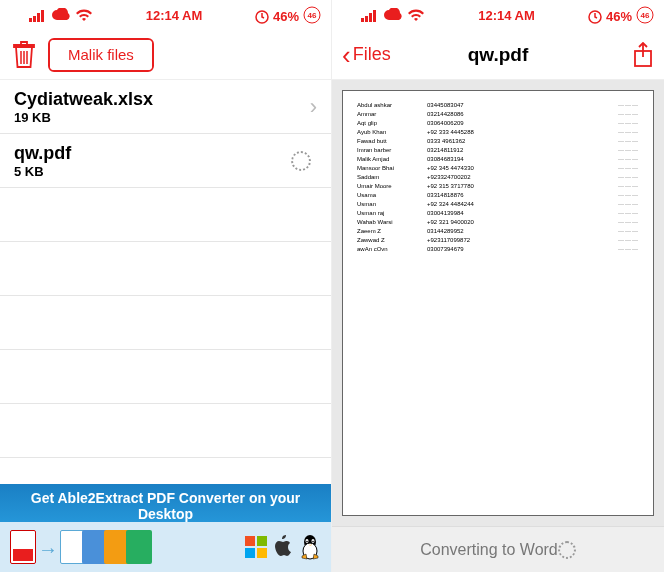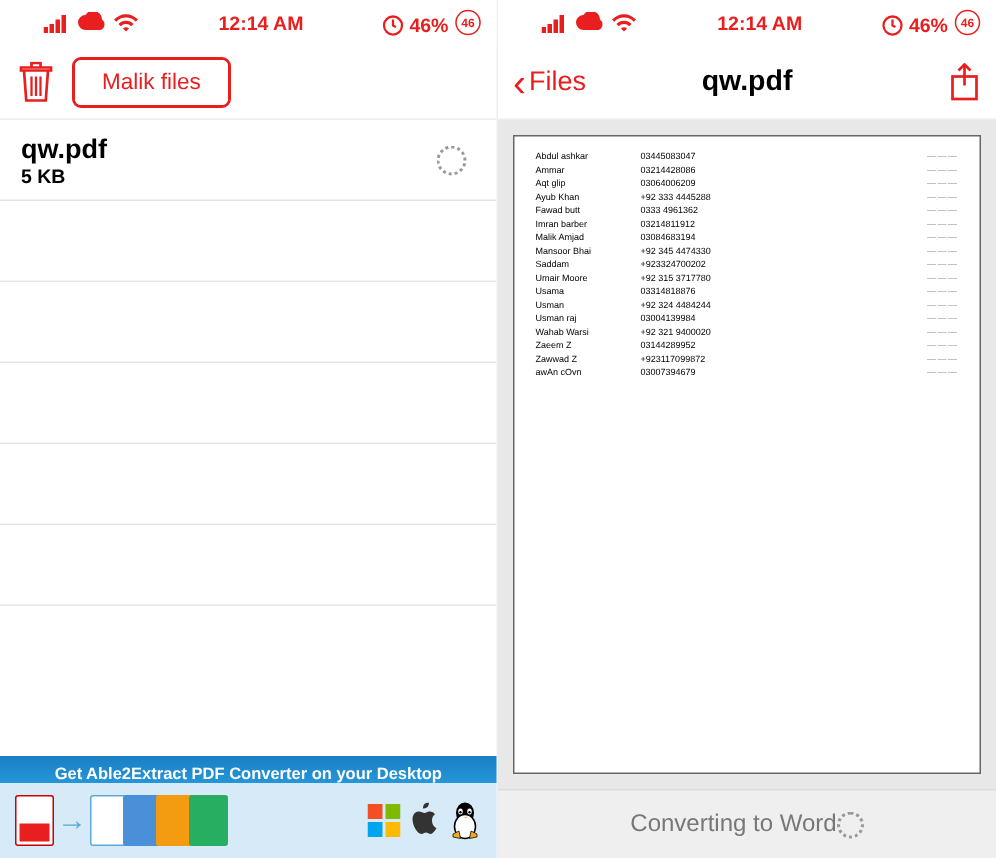--- a/index.html
+++ b/index.html
@@ -89,21 +89,21 @@
     border: 2px dotted #999;
     border-radius: 50%;
     margin-right: 6px;
   }
 
   
   .banner {
     background: linear-gradient(#1a7fc4, #2596d8);
     color: #fff;
     text-align: center;
-    font-size: 11px;
+    font-size: 14px;
     font-weight: 600;
     padding: 6px 4px 0;
     margin-top: 26px;
   }
   .banner-icons {
     background: #d6eaf7;
     height: 50px;
     display: flex;
     align-items: center;
     justify-content: space-between;
@@ -224,20 +224,27 @@
           <line x1="12" y1="10" x2="12" y2="23" stroke="#e91e1e" stroke-width="1.5"></line>
           <line x1="15" y1="10" x2="15" y2="23" stroke="#e91e1e" stroke-width="1.5"></line>
         </svg>
     </div>
     <div class="segmented">
       <div class="seg seg-inactive">Malik files</div>
     </div>
   </div>
 
   <div class="file-list">
+    <div class="file-row">
+      <div class="file-info">
+        <div class="file-name">Cydiatweak.xlsx</div>
+        <div class="file-size">19 KB</div>
+      </div>
+      <div class="chevron">›</div>
+    </div>
     <div class="file-row">
       <div class="file-info">
         <div class="file-name">qw.pdf</div>
         <div class="file-size">5 KB</div>
       </div>
       <div class="spinner"></div>
     </div>
     <div class="file-empty-row"></div>
     <div class="file-empty-row"></div>
     <div class="file-empty-row"></div>

